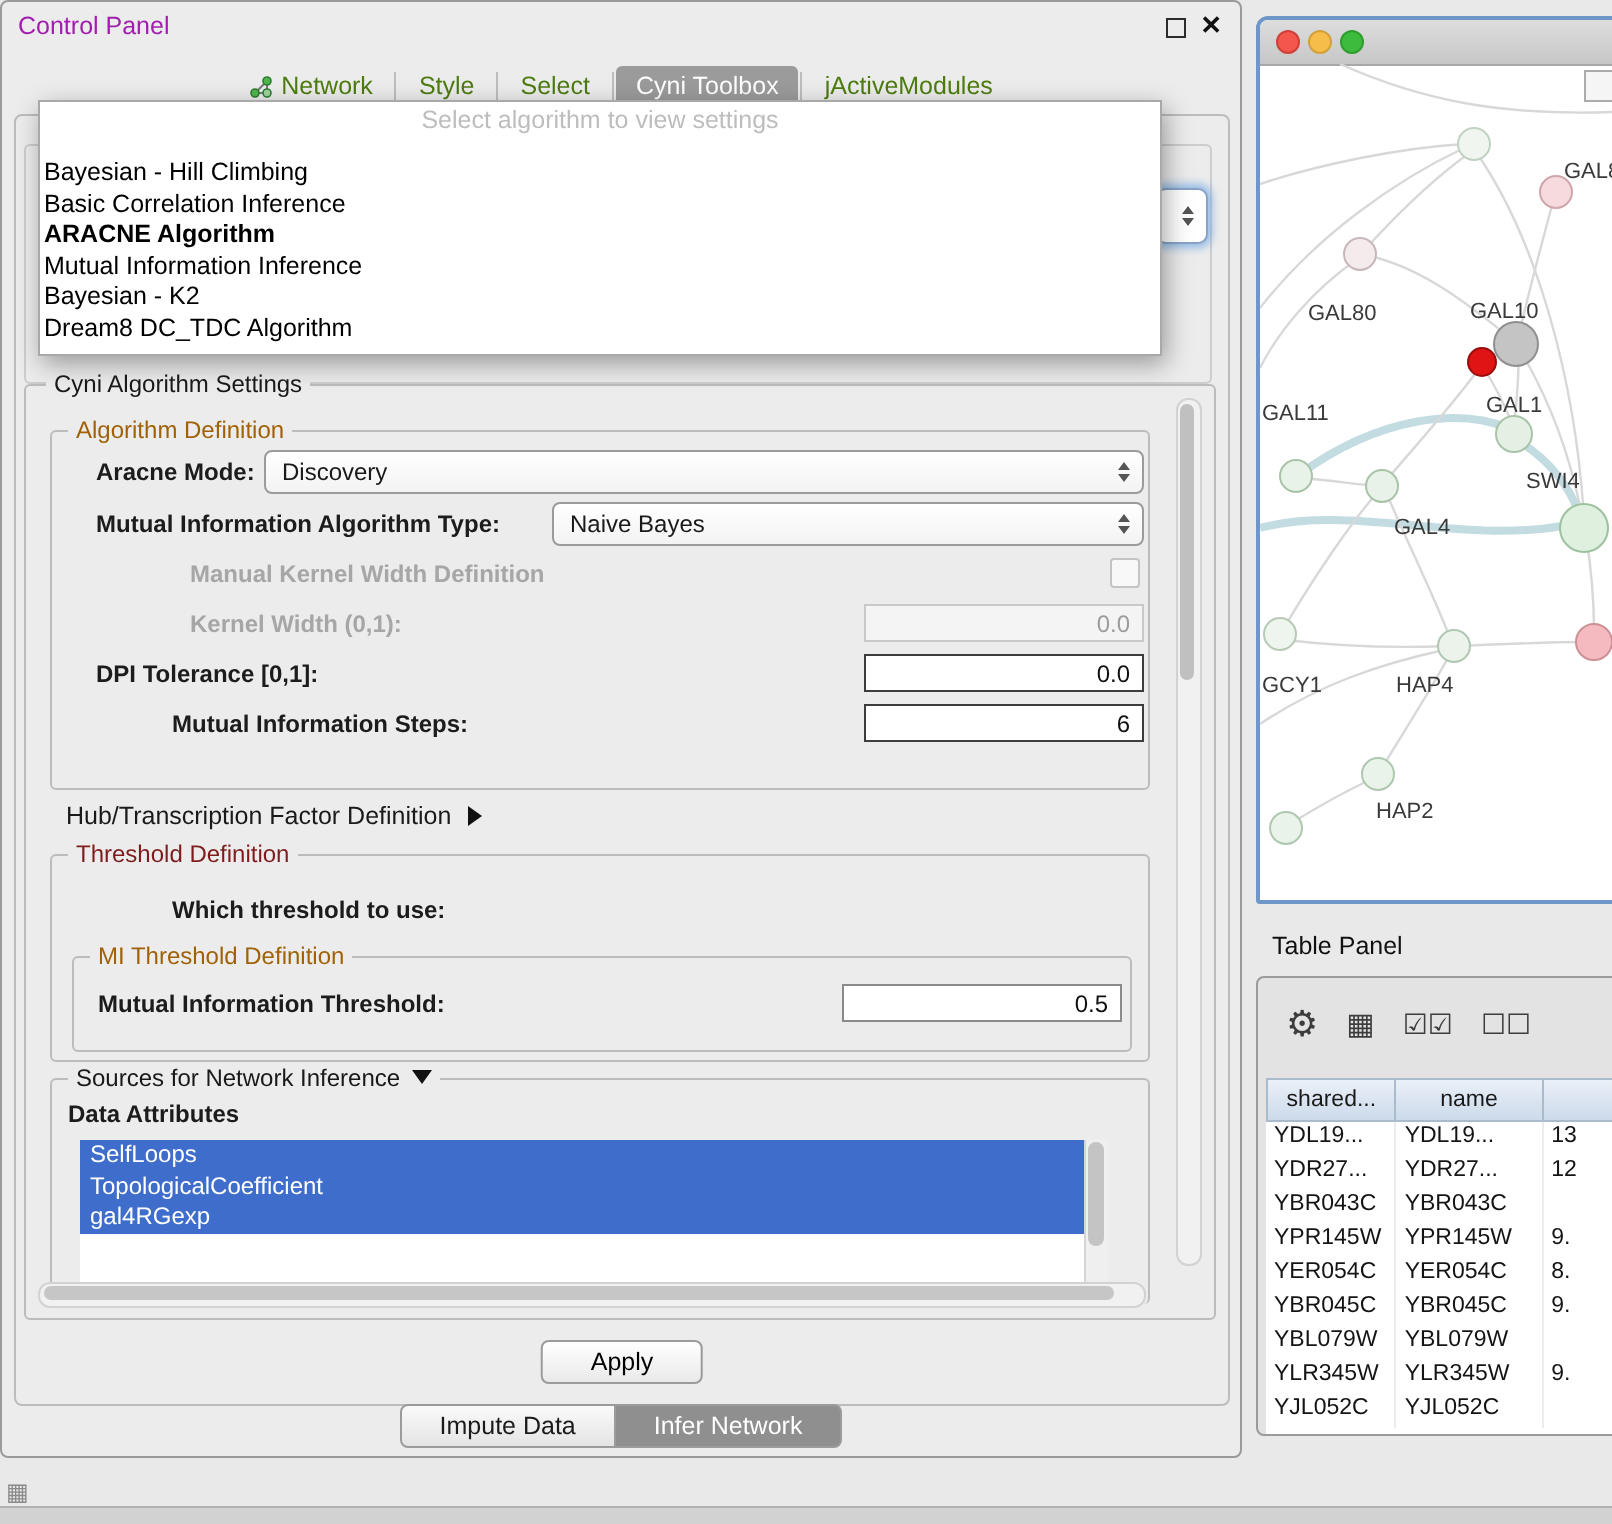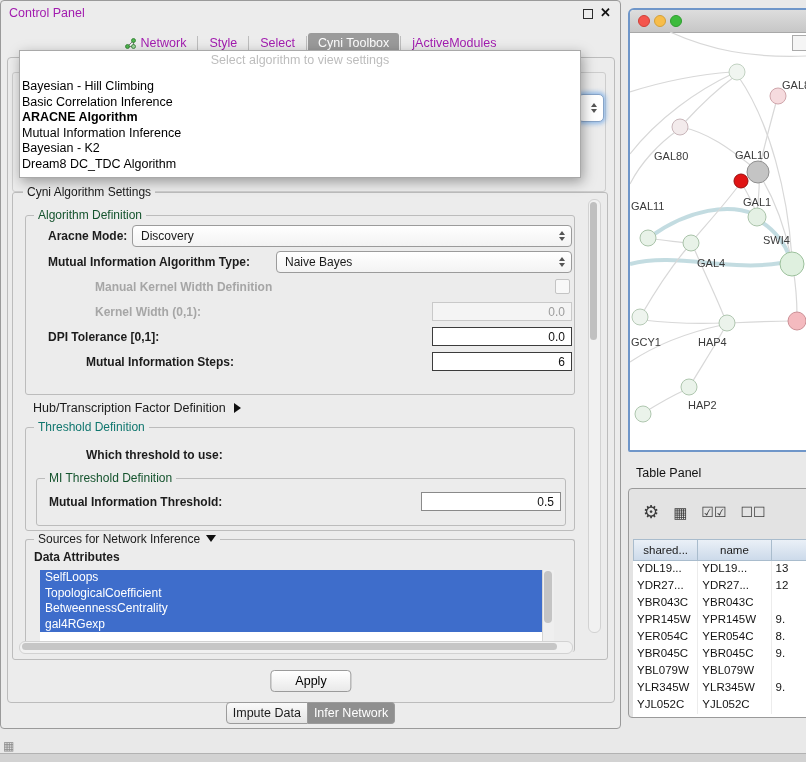--- a/index.html
+++ b/index.html
@@ -11,21 +11,21 @@
   .cp{position:absolute;left:0;top:8;width:619px;height:727px;background:#ececec;
       border:1px solid #9a9a9a;border-radius:4px;}
   .cp-titlebar{position:absolute;left:0;top:0;right:0;height:24px;}
   .cp-title{position:absolute;left:8px;top:5px;font-size:12.5px;color:#a21caf;}
   .float-btn{position:absolute;right:27px;top:8px;width:8px;height:8px;border:1.5px solid #2c2c2c;}
   .close-btn{position:absolute;right:9px;top:4px;font-size:13px;font-weight:bold;color:#111;cursor:default;}
 
   
   .tabbar{position:absolute;left:0;top:30px;right:0;height:24px;display:flex;
           justify-content:center;align-items:center;}
-  .tab{display:flex;align-items:center;gap:5px;padding:3px 10px;font-size:12.5px;color:#a21caf;white-space:nowrap;}
+  .tab{display:flex;align-items:center;gap:5px;padding:3px 10px;font-size:12.5px;color:#4d7c0f;white-space:nowrap;}
   .tab.active{background:#9b9b9b;color:#fff;border-radius:3px;}
   .tab-sep{width:1px;height:14px;background:#bdbdbd;margin:0 1px;}
   .tab-icon svg{display:block;}
 
   
   .inner-panel{position:absolute;left:6px;top:56px;width:606px;height:644px;
                border:1px solid #bcbcbc;border-radius:4px;background:#ececec;}
   .hidden-box{position:absolute;left:4px;top:14px;width:592px;height:118px;
               border:1px solid #cdcdcd;border-radius:3px;}
   .combo-frag{position:absolute;left:570px;top:36px;width:24px;height:26px;background:#fff;
@@ -34,22 +34,22 @@
   
   .popup{position:absolute;left:18px;top:49px;width:560px;background:#fff;
          border:1px solid #a9a9a9;box-shadow:2px 4px 12px rgba(0,0,0,.35);z-index:60;padding-bottom:5px;}
   .popup-placeholder{height:18px;line-height:18px;text-align:center;color:#bdbdbd;font-size:12.5px;margin-bottom:10px;}
   .popup-item{height:15.5px;line-height:15.5px;padding-left:2px;font-size:12.5px;color:#000;white-space:nowrap;}
   .popup-item.selected{font-weight:bold;}
 
   
   .groupbox{position:absolute;border:1px solid #bcbcbc;border-radius:3px;}
   .gtitle{position:absolute;top:-8px;background:#ececec;padding:0 4px;font-size:12px;white-space:nowrap;}
-  .gtitle.blue{color:#14532d;}
-  .gtitle.green{color:#0f766e;}
+  .gtitle.blue{color:#a16207;}
+  .gtitle.green{color:#7f1d1d;}
 
   .lbl{position:absolute;font-size:12px;font-weight:bold;color:#1c1c1c;white-space:nowrap;}
   .lbl.disabled{color:#a6a6a6;margin-left:47px;}
 
   
   .combo{position:absolute;height:22px;background:linear-gradient(#ffffff,#f3f3f3);
          border:1px solid #9b9b9b;border-radius:4px;display:flex;align-items:center;
          padding:0 24px 0 8px;font-size:12px;box-sizing:border-box;}
   .arrows{position:absolute;right:6px;top:50%;transform:translateY(-50%);
           display:flex;flex-direction:column;gap:2px;}
@@ -82,21 +82,21 @@
   .src-item{height:15.5px;line-height:15.5px;background:#3e6dcb;color:#fff;font-size:12px;
             padding-left:5px;width:calc(100% - 17px);white-space:nowrap;}
   .list-scroll{position:absolute;right:0;top:0;width:11px;height:100%;background:#efefef;border-left:1px solid #d5d5d5;}
   .list-scroll .thumb{position:absolute;left:1px;top:1px;width:8px;height:52px;background:#c4c4c4;border-radius:4px;}
 
   
   .apply-btn{position:absolute;left:50%;transform:translateX(-50%);top:612px;height:22px;
              border:1px solid #9b9b9b;border-radius:4px;background:linear-gradient(#ffffff,#e9e9e9);
              font-size:12.5px;padding:0 24px;font-family:"Liberation Sans",sans-serif;}
   .bottom-tabs{position:absolute;left:0;right:0;top:701px;display:flex;justify-content:center;}
-  .btab{border:1px solid #9b9b9b;border-left:none;padding:3px 6px;font-size:12.5px;
+  .btab{border:1px solid #9b9b9b;border-left:none;padding:3px 19px;font-size:12.5px;
         background:linear-gradient(#fafafa,#e4e4e4);white-space:nowrap;}
   .btab:first-child{border-left:1px solid #9b9b9b;border-radius:4px 0 0 4px;}
   .btab:last-child{border-radius:0 4px 4px 0;}
   .btab.active{background:#8f8f8f;color:#fff;}
 
   
   .netwin{position:absolute;left:628px;top:8px;width:200px;height:440px;background:#fff;
           border:2px solid #6f96c9;border-radius:6px 6px 2px 2px;overflow:hidden;}
   .net-titlebar{position:absolute;left:0;top:0;right:0;height:22px;
                 background:linear-gradient(#dddddd,#c7c7c7);border-bottom:1px solid #a8a8a8;}
@@ -229,21 +229,20 @@
           <input class="field" style="left: 384px; top: 13px; width: 140px; border-color: rgb(138, 138, 138);" value="0.5">
         </div>
       </div>
 
       <div class="groupbox" style="left:12px;top:346px;width:548px;height:112px;border-bottom:none;">
         <span class="gtitle" style="left:8px;"><span>Sources for Network Inference</span><span class="tri-down"></span></span>
         <span class="lbl" style="left:8px;top:10px;">Data Attributes</span>
         <div class="src-list" id="srcList">
           <div class="src-item">SelfLoops</div>
             <div class="src-item">TopologicalCoefficient</div>
-            <div class="src-item">BetweennessCentrality</div>
             <div class="src-item">gal4RGexp</div>
             <div class="list-scroll">
               <div class="thumb"></div>
             </div>
         </div>
       </div>
 
       <div class="vscroll">
           <div class="thumb"></div>
         </div>

